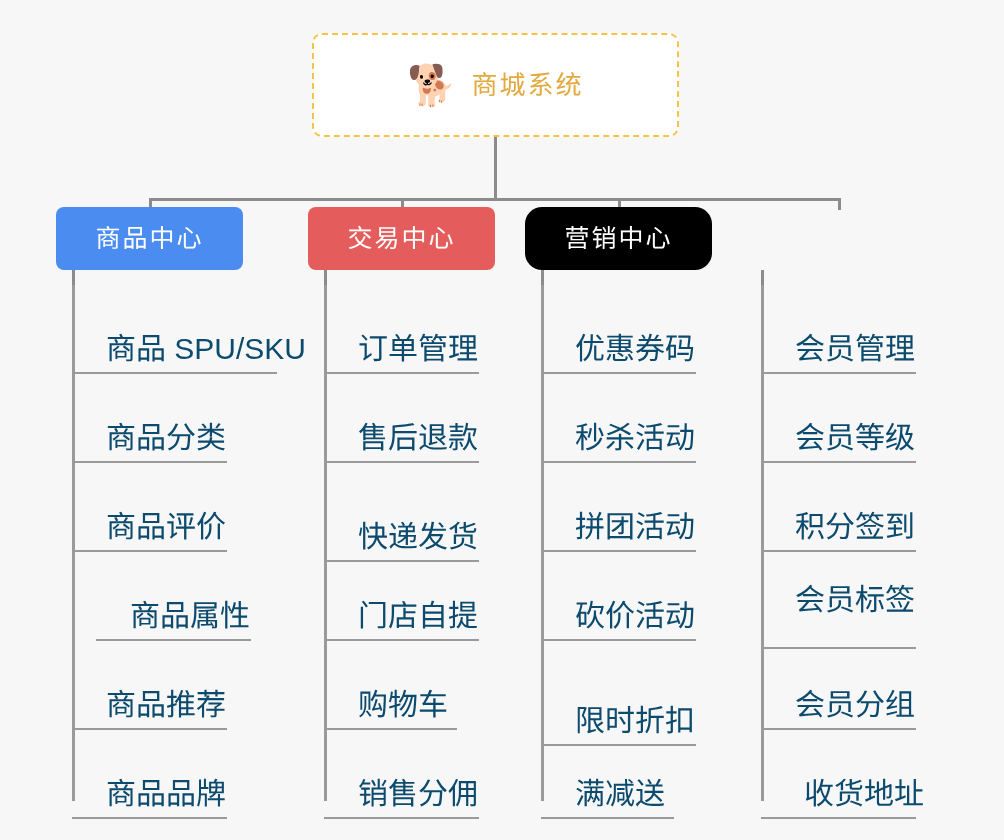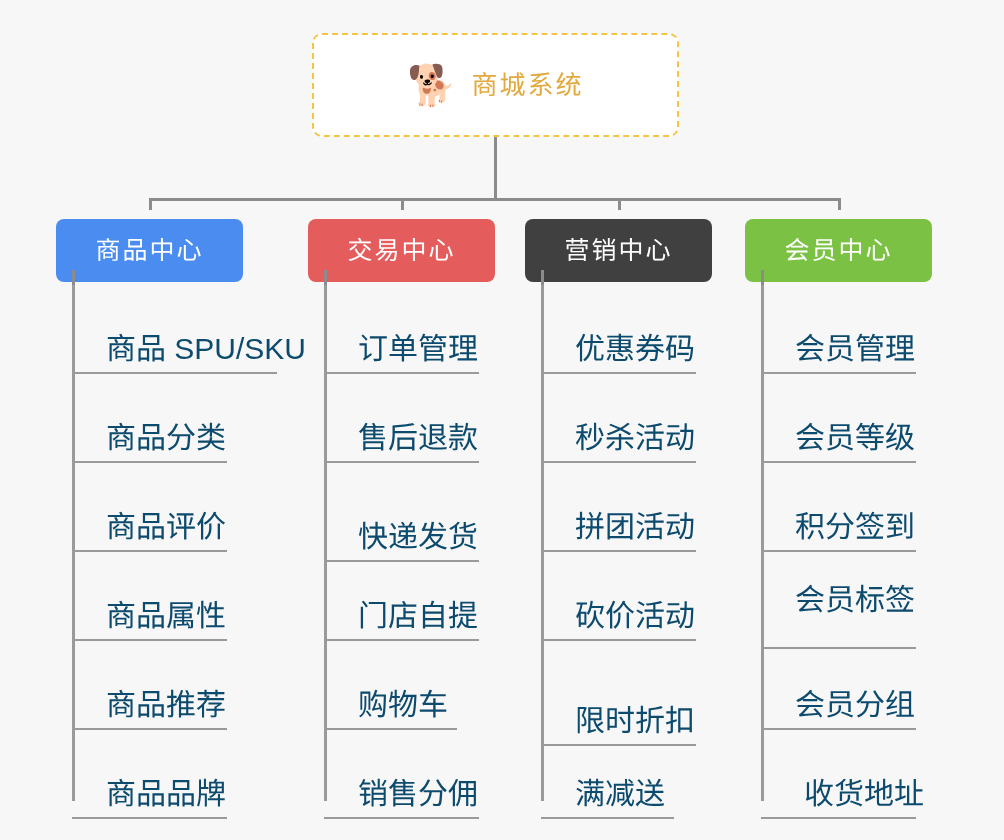--- a/index.html
+++ b/index.html
@@ -55,21 +55,21 @@
   .conn {
     position: absolute;
     background: #8c8c8c;
   }
   .conn-v { width: 3px; }
   .conn-h { height: 3px; }
 
   
   .cat-box {
     position: absolute;
-    top: 219px;
+    top: 207px;
     width: 187px;
     height: 63px;
     border-radius: 8px;
     display: flex;
     align-items: center;
     justify-content: center;
     box-sizing: border-box;
   }
   .cat-label {
     color: #ffffff;
@@ -127,44 +127,41 @@
   <div class="conn conn-v" style="left:401px; top:198px; height:12px;"></div>
   <div class="conn conn-v" style="left:618px; top:198px; height:12px;"></div>
   <div class="conn conn-v" style="left:838px; top:198px; height:12px;"></div>
 
   <div class="cat-box" style="left:56px; background:#4a8cf0;">
     <span class="cat-label">商品中心</span>
   </div>
   <div class="cat-box" style="left:308px; background:#e45c5c;">
     <span class="cat-label">交易中心</span>
   </div>
-  <div class="cat-box" style="left:525px; background:#404040;">
+  <div class="cat-box" style="left:525px; background:#000000;border-radius:17px;">
     <span class="cat-label">营销中心</span>
-  </div>
-  <div class="cat-box" style="left:745px; background:#7bc143;">
-    <span class="cat-label">会员中心</span>
   </div>
 
   <div class="conn conn-v" style="left:72px; top:270px; height:18px;"></div>
   <div class="conn conn-v" style="left:324px; top:270px; height:18px;"></div>
   <div class="conn conn-v" style="left:541px; top:270px; height:18px;"></div>
   <div class="conn conn-v" style="left:761px; top:270px; height:18px;"></div>
 
   <div class="leaf-col" style="left:72px;">
     <div class="leaf-trunk"></div>
     <div class="leaf-item" style="top:0px;   width:205px;">
       <span class="leaf-label">商品 SPU/SKU</span>
     </div>
     <div class="leaf-item" style="top:89px;  width:155px;">
       <span class="leaf-label">商品分类</span>
     </div>
     <div class="leaf-item" style="top:178px; width:155px;">
       <span class="leaf-label">商品评价</span>
     </div>
-    <div class="leaf-item" style="top:267px; width:155px;">
+    <div class="leaf-item" style="top:267px; width:155px;margin-left:24px;">
       <span class="leaf-label">商品属性</span>
     </div>
     <div class="leaf-item" style="top:356px; width:155px;">
       <span class="leaf-label">商品推荐</span>
     </div>
     <div class="leaf-item" style="top:445px; width:155px;">
       <span class="leaf-label">商品品牌</span>
     </div>
   </div>
 

